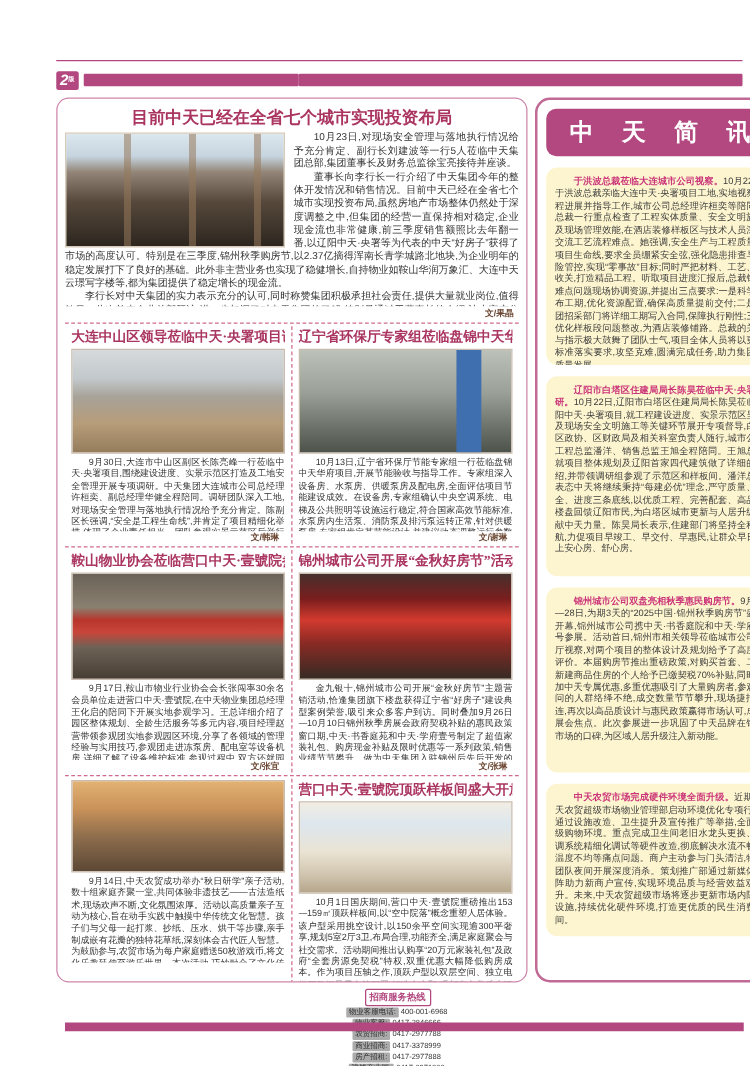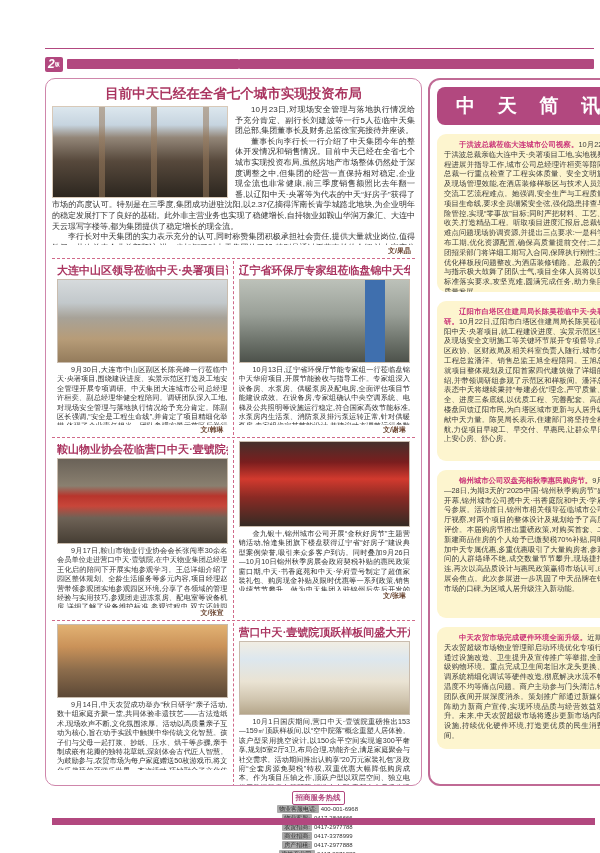--- a/index.html
+++ b/index.html
@@ -81,21 +81,21 @@
     <span class="hbar right"></span>
   </div>
 
   <div class="main-box">
 
     <div class="a1">
       <div class="headline">目前中天已经在全省七个城市实现投资布局</div>
       <div class="a1-body">
         <div class="a1-photo ph1" title="中国建设银行辽阳分行一行与中天集团座谈合影"></div>
         <p>10月23日,对现场安全管理与落地执行情况给予充分肯定、副行长刘建波等一行5人莅临中天集团总部,集团董事长及财务总监徐宝亮接待并座谈。</p>
-        <p>董事长向李行长一行介绍了中天集团今年的整体开发情况和销售情况。目前中天已经在全省七个城市实现投资布局,虽然房地产市场整体仍然处于深度调整之中,但集团的经营一直保持相对稳定,企业现金流也非常健康,前三季度销售额照比去年翻一番,以辽阳中天·央署等为代表的中天“好房子”获得了市场的高度认可。特别是在三季度,集团成功进驻沈阳,以2.37亿摘得浑南长青学城路北地块,为企业明年的稳定发展打下了良好的基础。此外非主营业务也实现了稳健增长,自持物业如鞍山华润万象汇、大连中天云璟写字楼等,都为集团提供了稳定增长的现金流。</p>
+        <p>董事长向李行长一行介绍了中天集团今年的整体开发情况和销售情况。目前中天已经在全省七个城市实现投资布局,虽然房地产市场整体仍然处于深度调整之中,但集团的经营一直保持相对稳定,企业现金流也非常健康,前三季度销售额照比去年翻一番,以辽阳中天·央署等为代表的中天“好房子”获得了市场的高度认可。特别是在三季度,锦州秋季购房节,以2.37亿摘得浑南长青学城路北地块,为企业明年的稳定发展打下了良好的基础。此外非主营业务也实现了稳健增长,自持物业如鞍山华润万象汇、大连中天云璟写字楼等,都为集团提供了稳定增长的现金流。</p>
         <p>李行长对中天集团的实力表示充分的认可,同时称赞集团积极承担社会责任,提供大量就业岗位,值得钦佩。此次前来企业总部拜访,进一步加深了对中天集团的了解,特别是通过于董事长的介绍,让大家充分看到了中天集团稳健发展的未来和控制风险的能力。李行长表示,中天集团作为省内房地产头部企业,布局范围广,涉及业务多,希望通过此次走访,为中天集团量身定制服务方案,提供全链条、一揽子的综合金融服务,精准匹配金融产品,实现银企双方的互助双赢,也助力中天集团更好的发展。</p>
 
       </div>
       <span class="byline">文/果晶</span>
     </div>
 
     <div class="hdiv"></div>
 
     <div class="grid-row row2">
       <div class="cell first">
@@ -121,20 +121,21 @@
     <div class="grid-row row3">
       <div class="cell first">
         <div class="headline">鞍山物业协会莅临营口中天·壹號院参观学习</div>
         <div class="gphoto ph4" title="鞍山物业协会在营口中天·壹號院门前合影照片"></div>
         <div class="gbody">
             <p>9月17日,鞍山市物业行业协会会长张闯率30余名会员单位走进营口中天·壹號院,在中天物业集团总经理王化启的陪同下开展实地参观学习。王总详细介绍了园区整体规划、全龄生活服务等多元内容,项目经理赵营带领参观团实地参观园区环境,分享了各领域的管理经验与实用技巧,参观团走进冻泵房、配电室等设备机房,详细了解了设备维护标准,参观过程中,双方还就园区景观绿化、动线打造及服务进行深入研讨。参观团对中天·壹號院先进的管理理念与服务品质给予高度评价,并表示希望未来持续加强学习交流,共同提升物业服务水平。</p>
           </div>
         <span class="byline">文/张宜</span>
       </div>
       <div class="cell">
+        <div class="headline">锦州城市公司开展“金秋好房节”活动</div>
         <div class="gphoto ph5" title="锦州城市公司金秋好房节活动现场照片"></div>
         <div class="gbody">
             <p>金九银十,锦州城市公司开展“金秋好房节”主题营销活动,恰逢集团旗下楼盘获得辽宁省“好房子”建设典型案例荣誉,吸引来众多客户到访。同时叠加9月26日—10月10日锦州秋季房展会政府契税补贴的惠民政策窗口期,中天·书香庭苑和中天·学府壹号制定了超值家装礼包、购房现金补贴及限时优惠等一系列政策,销售业绩节节攀升。做为中天集团入驻锦州后先后开发的高端楼盘,其人性化的户型设计,优雅的小区环境、暖心的物业服务让两个项目一上市就获得锦城人民的高度认可,让中天品牌在锦州得到了有力延续,进一步提升了中天集团的品牌美誉度。</p>
           </div>
         <span class="byline">文/张琳</span>
       </div>
     </div>
 
     <div class="hdiv"></div>
 

